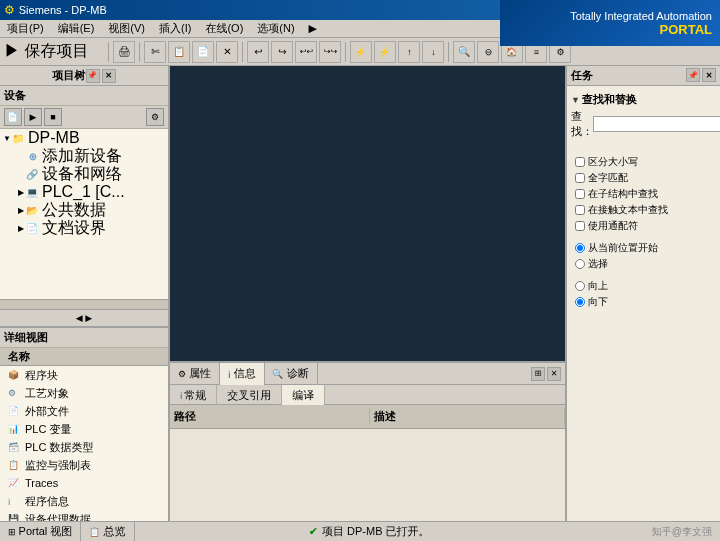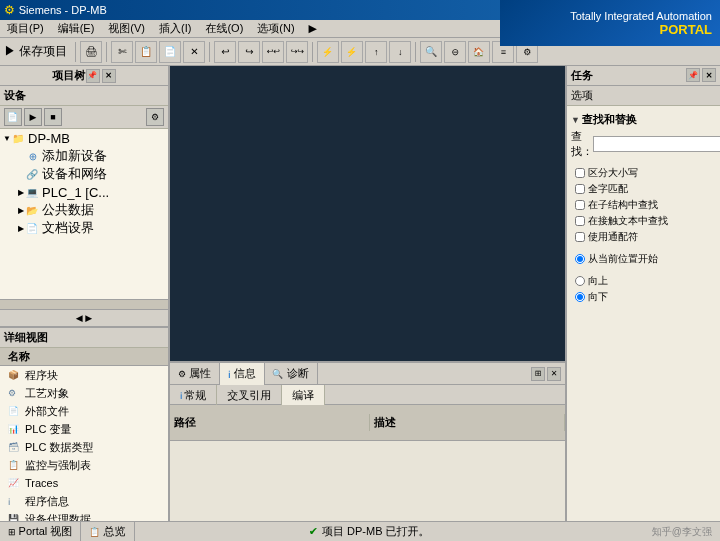--- a/index.html
+++ b/index.html
@@ -136,21 +136,21 @@
       display: flex;
       align-items: center;
       padding: 1px 2px;
       cursor: pointer;
       font-size: 11px;
       height: 18px;
     }
     .tree-indent { display: inline-block; width: 14px; flex-shrink: 0; }
     .tree-arrow { width: 10px; display: inline-flex; align-items: center; justify-content: center; font-size: 8px; flex-shrink: 0; }
     .tree-icon { width: 14px; height: 14px; margin-right: 2px; flex-shrink: 0; display: inline-flex; align-items: center; justify-content: center; font-size: 10px; }
-    .tree-label { font-size: 13px; white-space: nowrap; text-align: right; }
+    .tree-label { font-size: 16px; white-space: nowrap; text-align: right; }
 
     
     .icon-folder { color: #f0c040; }
     .icon-plc { color: #4080c0; }
 
     #detail-view-section {
       background: #d4d0c8;
       padding: 2px 4px;
       font-weight: bold;
       font-size: 11px;
@@ -240,21 +240,21 @@
     .stab.active { background: #f0ece0; }
 
     #compile-table {
       flex: 1;
       overflow-y: auto;
     }
     .compile-header {
       display: flex;
       background: #c8c4b8;
       border-bottom: 1px solid #a0a0a0;
-      height: 36px;
+      height: 24px;
       align-items: center;
     }
     .compile-col {
       padding: 1px 4px;
       font-size: 11px;
       border-right: 1px solid #b0b0a0;
       font-weight: bold;
     }
     .col-path { width: 200px; }
     .col-desc { flex: 1; }
@@ -298,21 +298,21 @@
       gap: 2px;
       font-size: 11px;
       font-weight: bold;
       padding: 2px 0;
     }
     .expand-arrow { font-size: 9px; color: #404040; }
 
     .fr-row {
       display: flex;
       align-items: center;
-      margin-bottom: 3px;
+      margin-bottom: 12px;
       font-size: 11px;
     }
     .fr-label { width: 30px; font-size: 11px; }
     .fr-input {
       flex: 1;
       height: 16px;
       border: 1px solid #a0a0a0;
       background: white;
       font-size: 10px;
       padding: 0 2px;
@@ -389,21 +389,21 @@
   <span class="menu-item">项目(P)</span>
   <span class="menu-item">编辑(E)</span>
   <span class="menu-item">视图(V)</span>
   <span class="menu-item">插入(I)</span>
   <span class="menu-item">在线(O)</span>
   <span class="menu-item">选项(N)</span>
   <span class="menu-item">▶</span>
 </div>
 
 <div id="toolbar">
-  <span style="font-size:12px; margin-right:4px;">▶ 保存项目</span>
+  <span style="font-size:16px; margin-right:16px;">▶ 保存项目</span>
   <div class="tb-sep"></div>
   <div class="tb-btn">🖨</div>
   <div class="tb-sep"></div>
   <div class="tb-btn">✄</div>
   <div class="tb-btn">📋</div>
   <div class="tb-btn">📄</div>
   <div class="tb-btn">✕</div>
   <div class="tb-sep"></div>
   <div class="tb-btn">↩</div>
   <div class="tb-btn">↪</div>
@@ -583,23 +583,20 @@
   <div id="right-panel">
 
     <div id="tasks-header">
       <span>任务</span>
       <div style="display:flex; gap:2px;">
         <div class="panel-ctrl-btn">📌</div>
         <div class="panel-ctrl-btn">✕</div>
       </div>
     </div>
 
-    <div id="options-section">
-      <span>选项</span>
-    </div>
 
     <div id="find-replace-section">
       <div class="section-header">
         <span class="expand-arrow">▼</span>
         <span>查找和替换</span>
       </div>
 
       <div class="fr-row">
         <span class="fr-label">查找：</span>
         <input type="text" class="fr-input" value="" style="">
@@ -626,20 +623,24 @@
           <input type="checkbox" style="">
           <span>使用通配符</span>
         </div>
       </div>
 
       <div class="fr-section">
         <div class="radio-row">
           <input type="radio" name="scope" checked="" style="">
           <span>从当前位置开始</span>
         </div>
+        <div class="radio-row">
+          <input type="radio" name="scope" style="">
+          <span>选择</span>
+        </div>
       </div>
 
       <div class="fr-section">
         <div class="radio-row">
           <input type="radio" name="dir" style="">
           <span>向上</span>
         </div>
         <div class="radio-row">
           <input type="radio" name="dir" checked="" style="">
           <span>向下</span>

